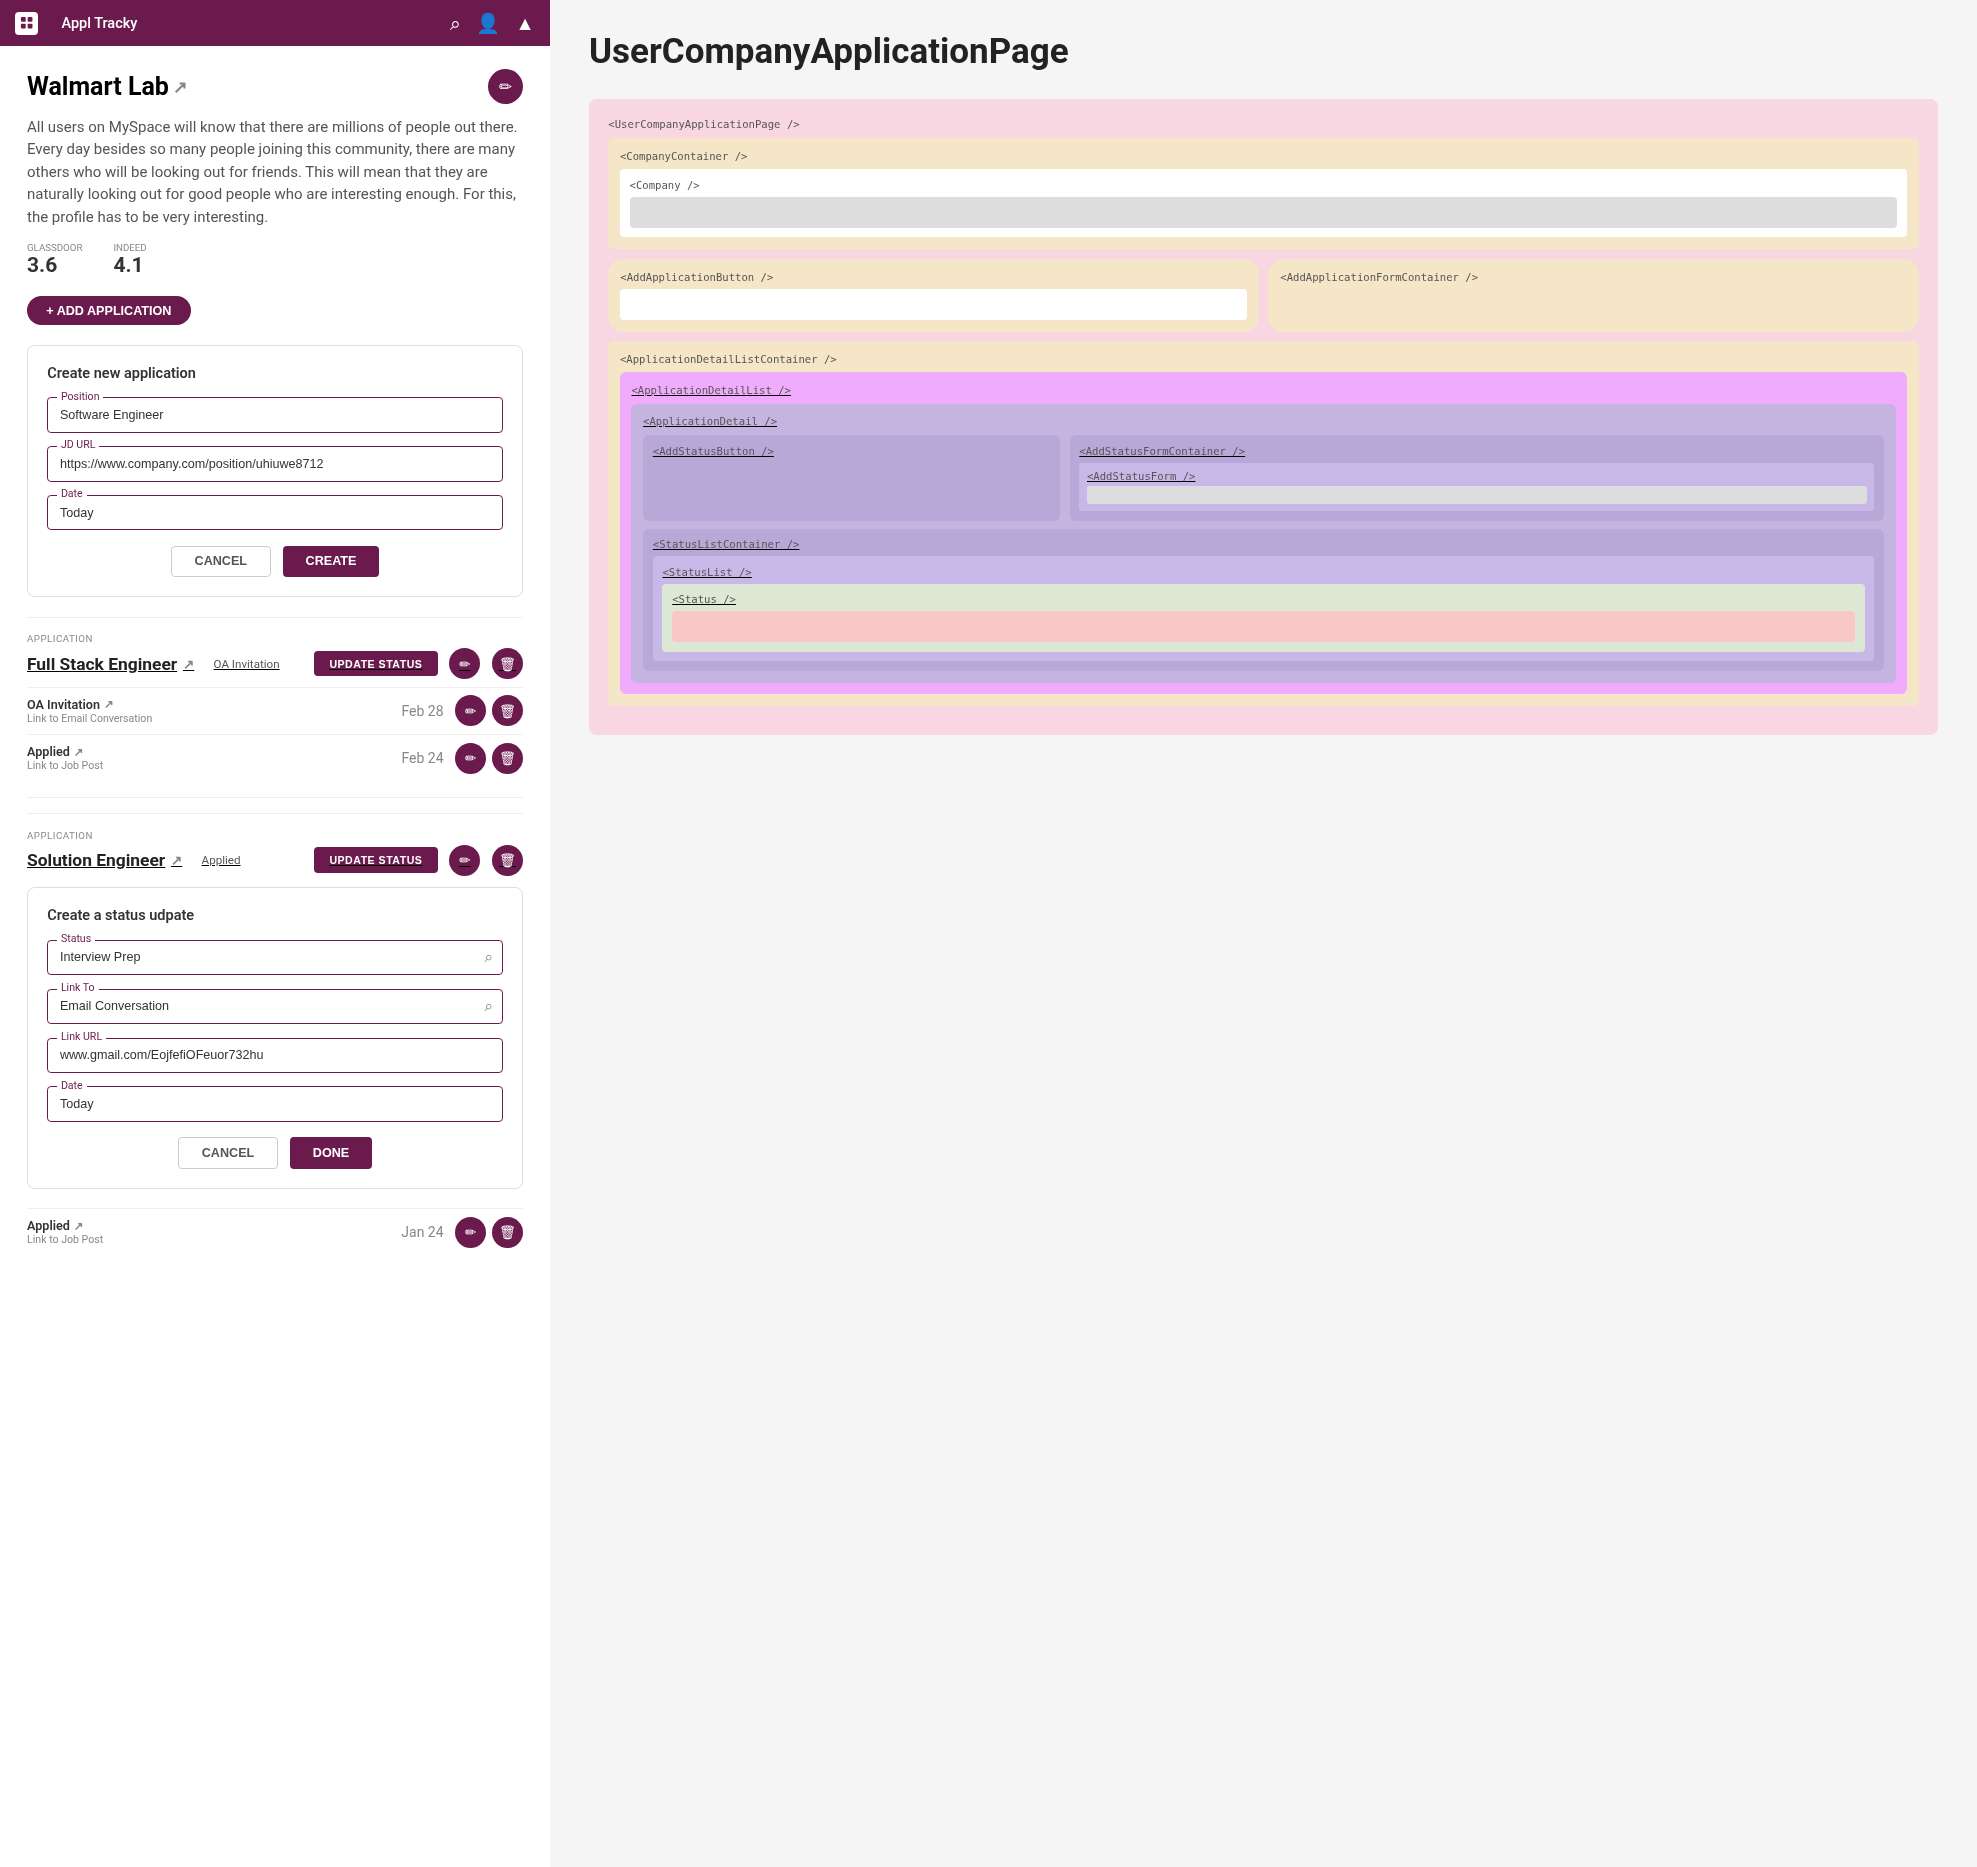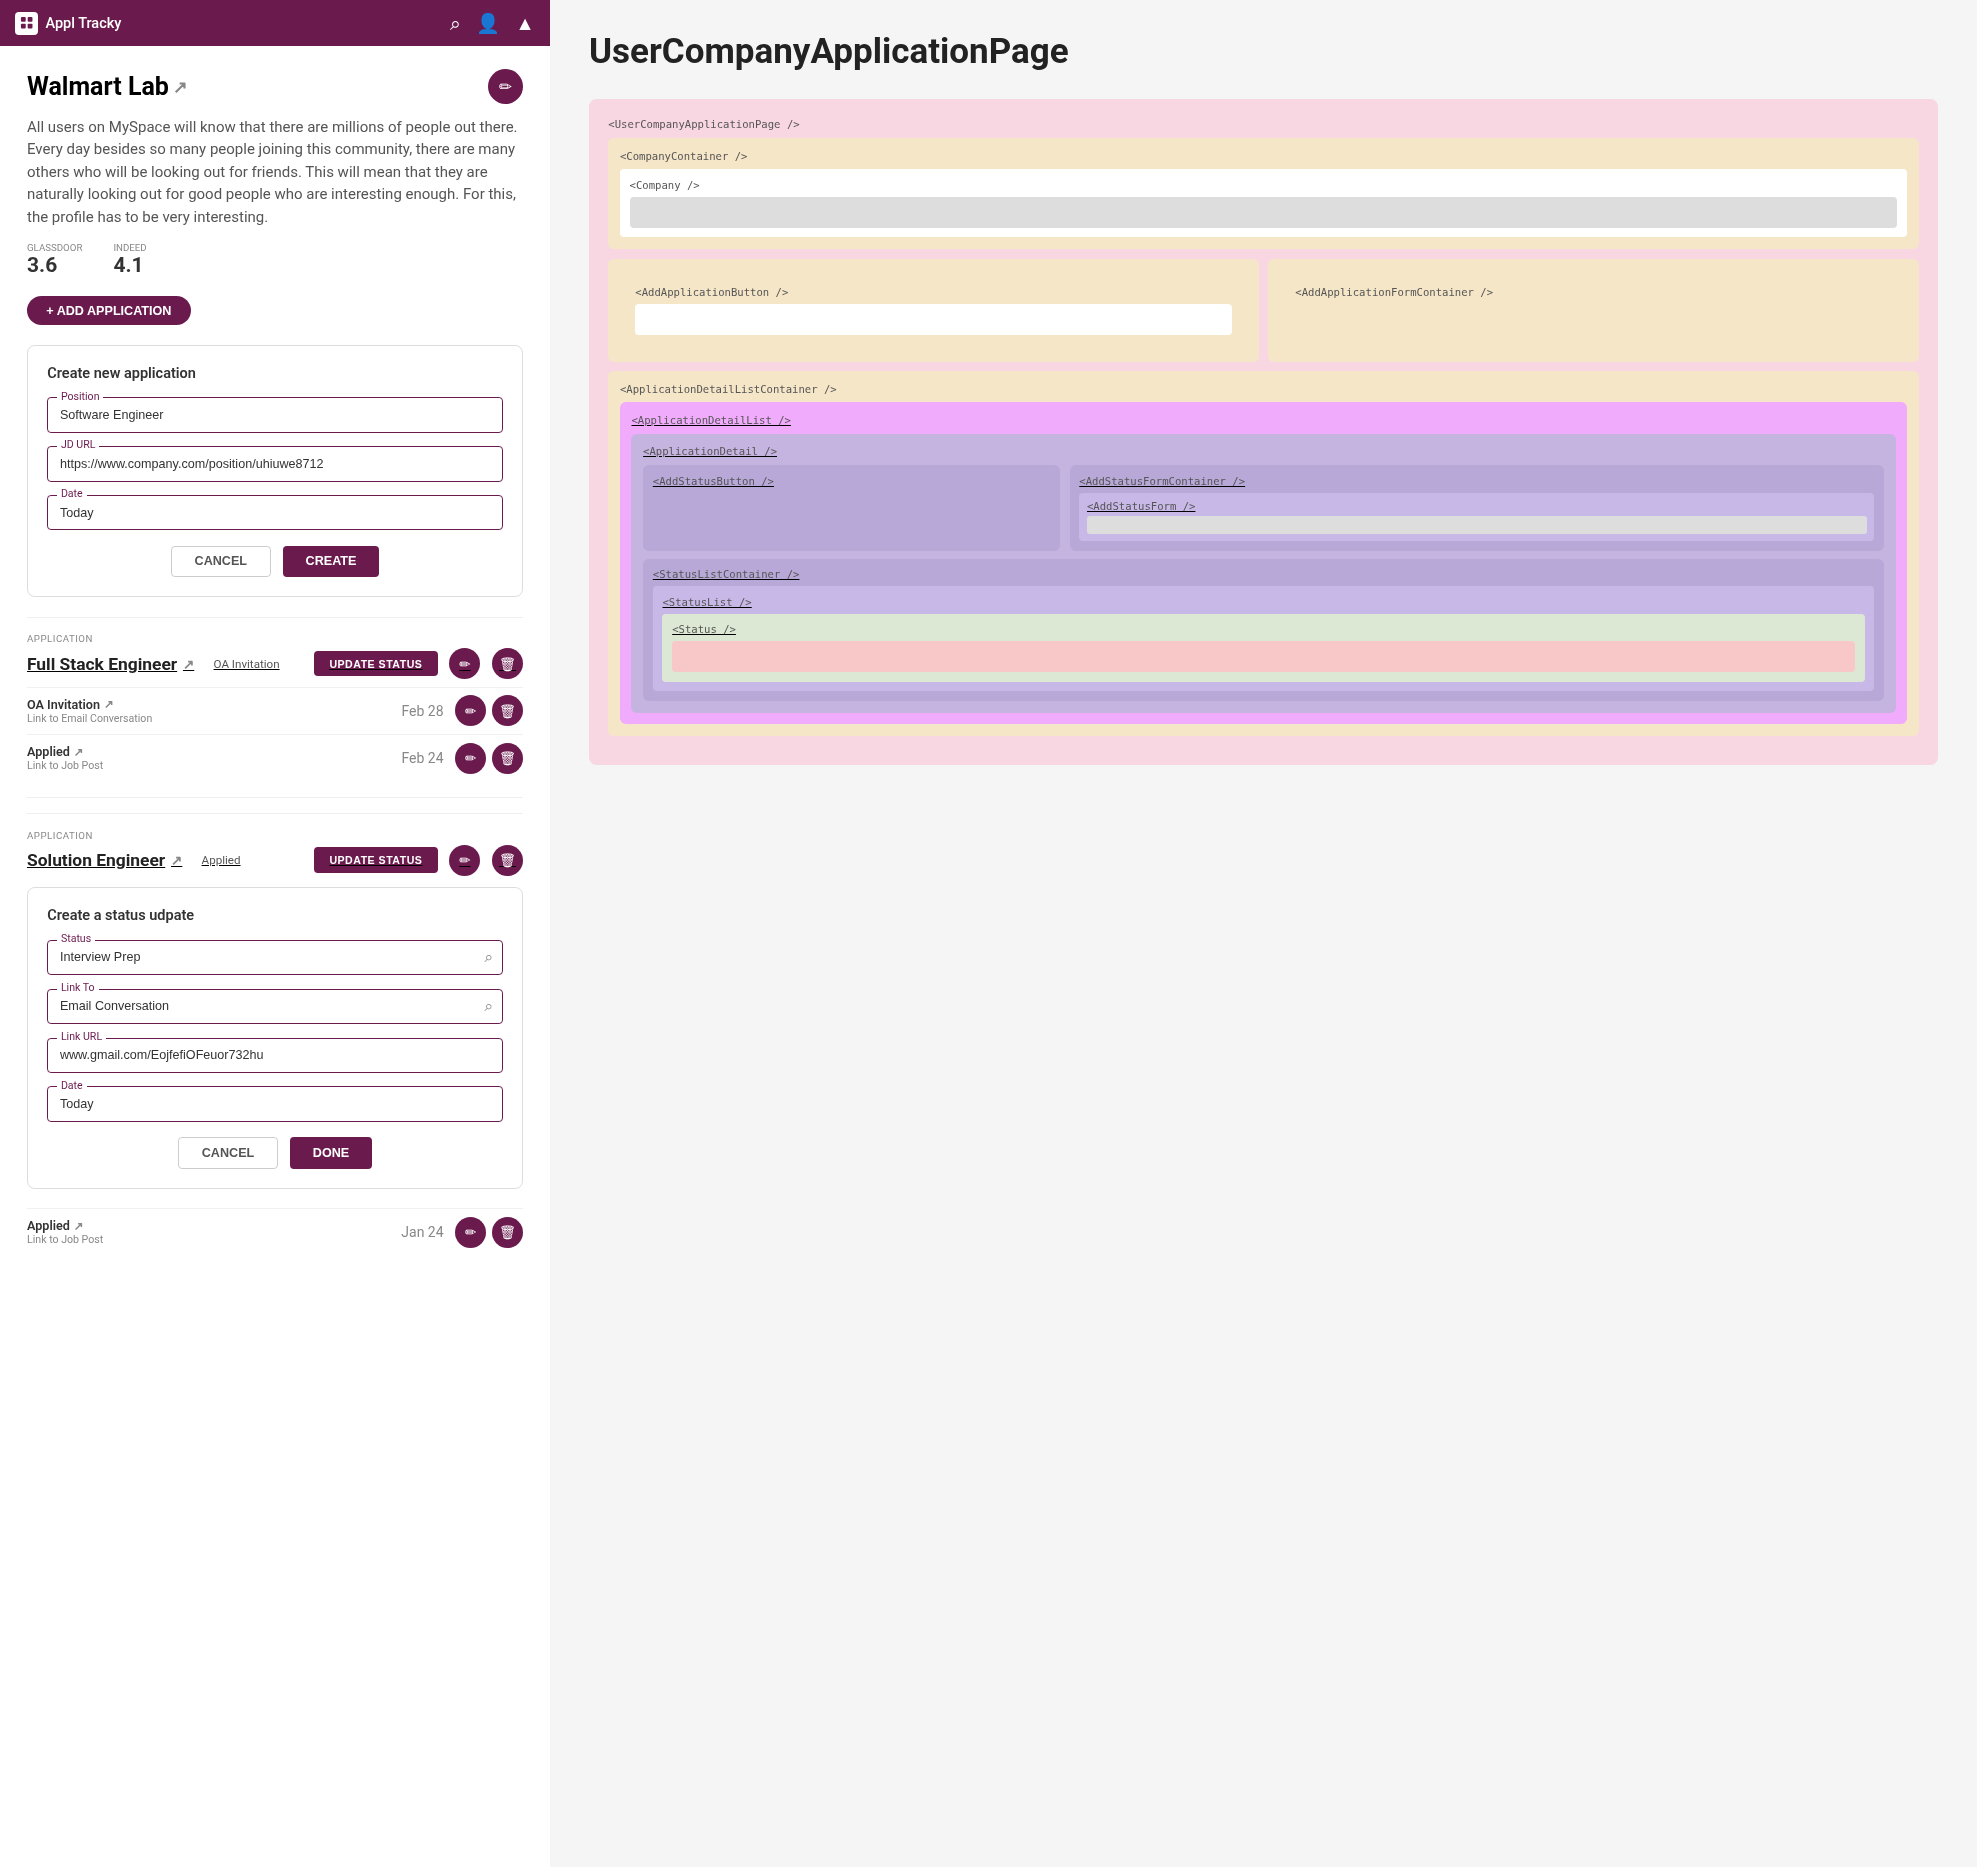--- a/index.html
+++ b/index.html
@@ -15,21 +15,21 @@
     }
 
     
     .top-nav {
       background: #6b1a4e;
       color: #fff;
       display: flex;
       align-items: center;
       padding: 0 15.4px;
       height: 46px;
-      gap: 7px;
+      gap: 23px;
     }
     .top-nav .app-icon {
       width: 23px; height: 23px;
       background: #fff;
       border-radius: 3.9px;
       display: flex; align-items: center; justify-content: center;
     }
     .top-nav .app-icon svg { width: 15.4px; height: 15.4px; }
     .top-nav .app-title { font-size: 14.5px; font-weight: 500; flex: 1; }
     .top-nav .nav-icons { display: flex; gap: 15.4px; align-items: center; }
@@ -218,22 +218,22 @@
       margin-top: 7.7px;
       min-height: 39px;
     }
     .diagram-row {
       display: flex;
       gap: 9.7px;
       margin-bottom: 9.7px;
     }
     .diagram-row-box {
       background: #f5e6c8;
-      border-radius: 6px;
-      padding: 27px;
+      border-radius: 16px;
+      padding: 12px;
       flex: 1;
     }
     .diagram-row-box-inner {
       background: #fff;
       border-radius: 3.9px;
       padding: 7.7px;
       margin-top: 5.8px;
       min-height: 31px;
     }
     .diagram-app-detail-list-container {

